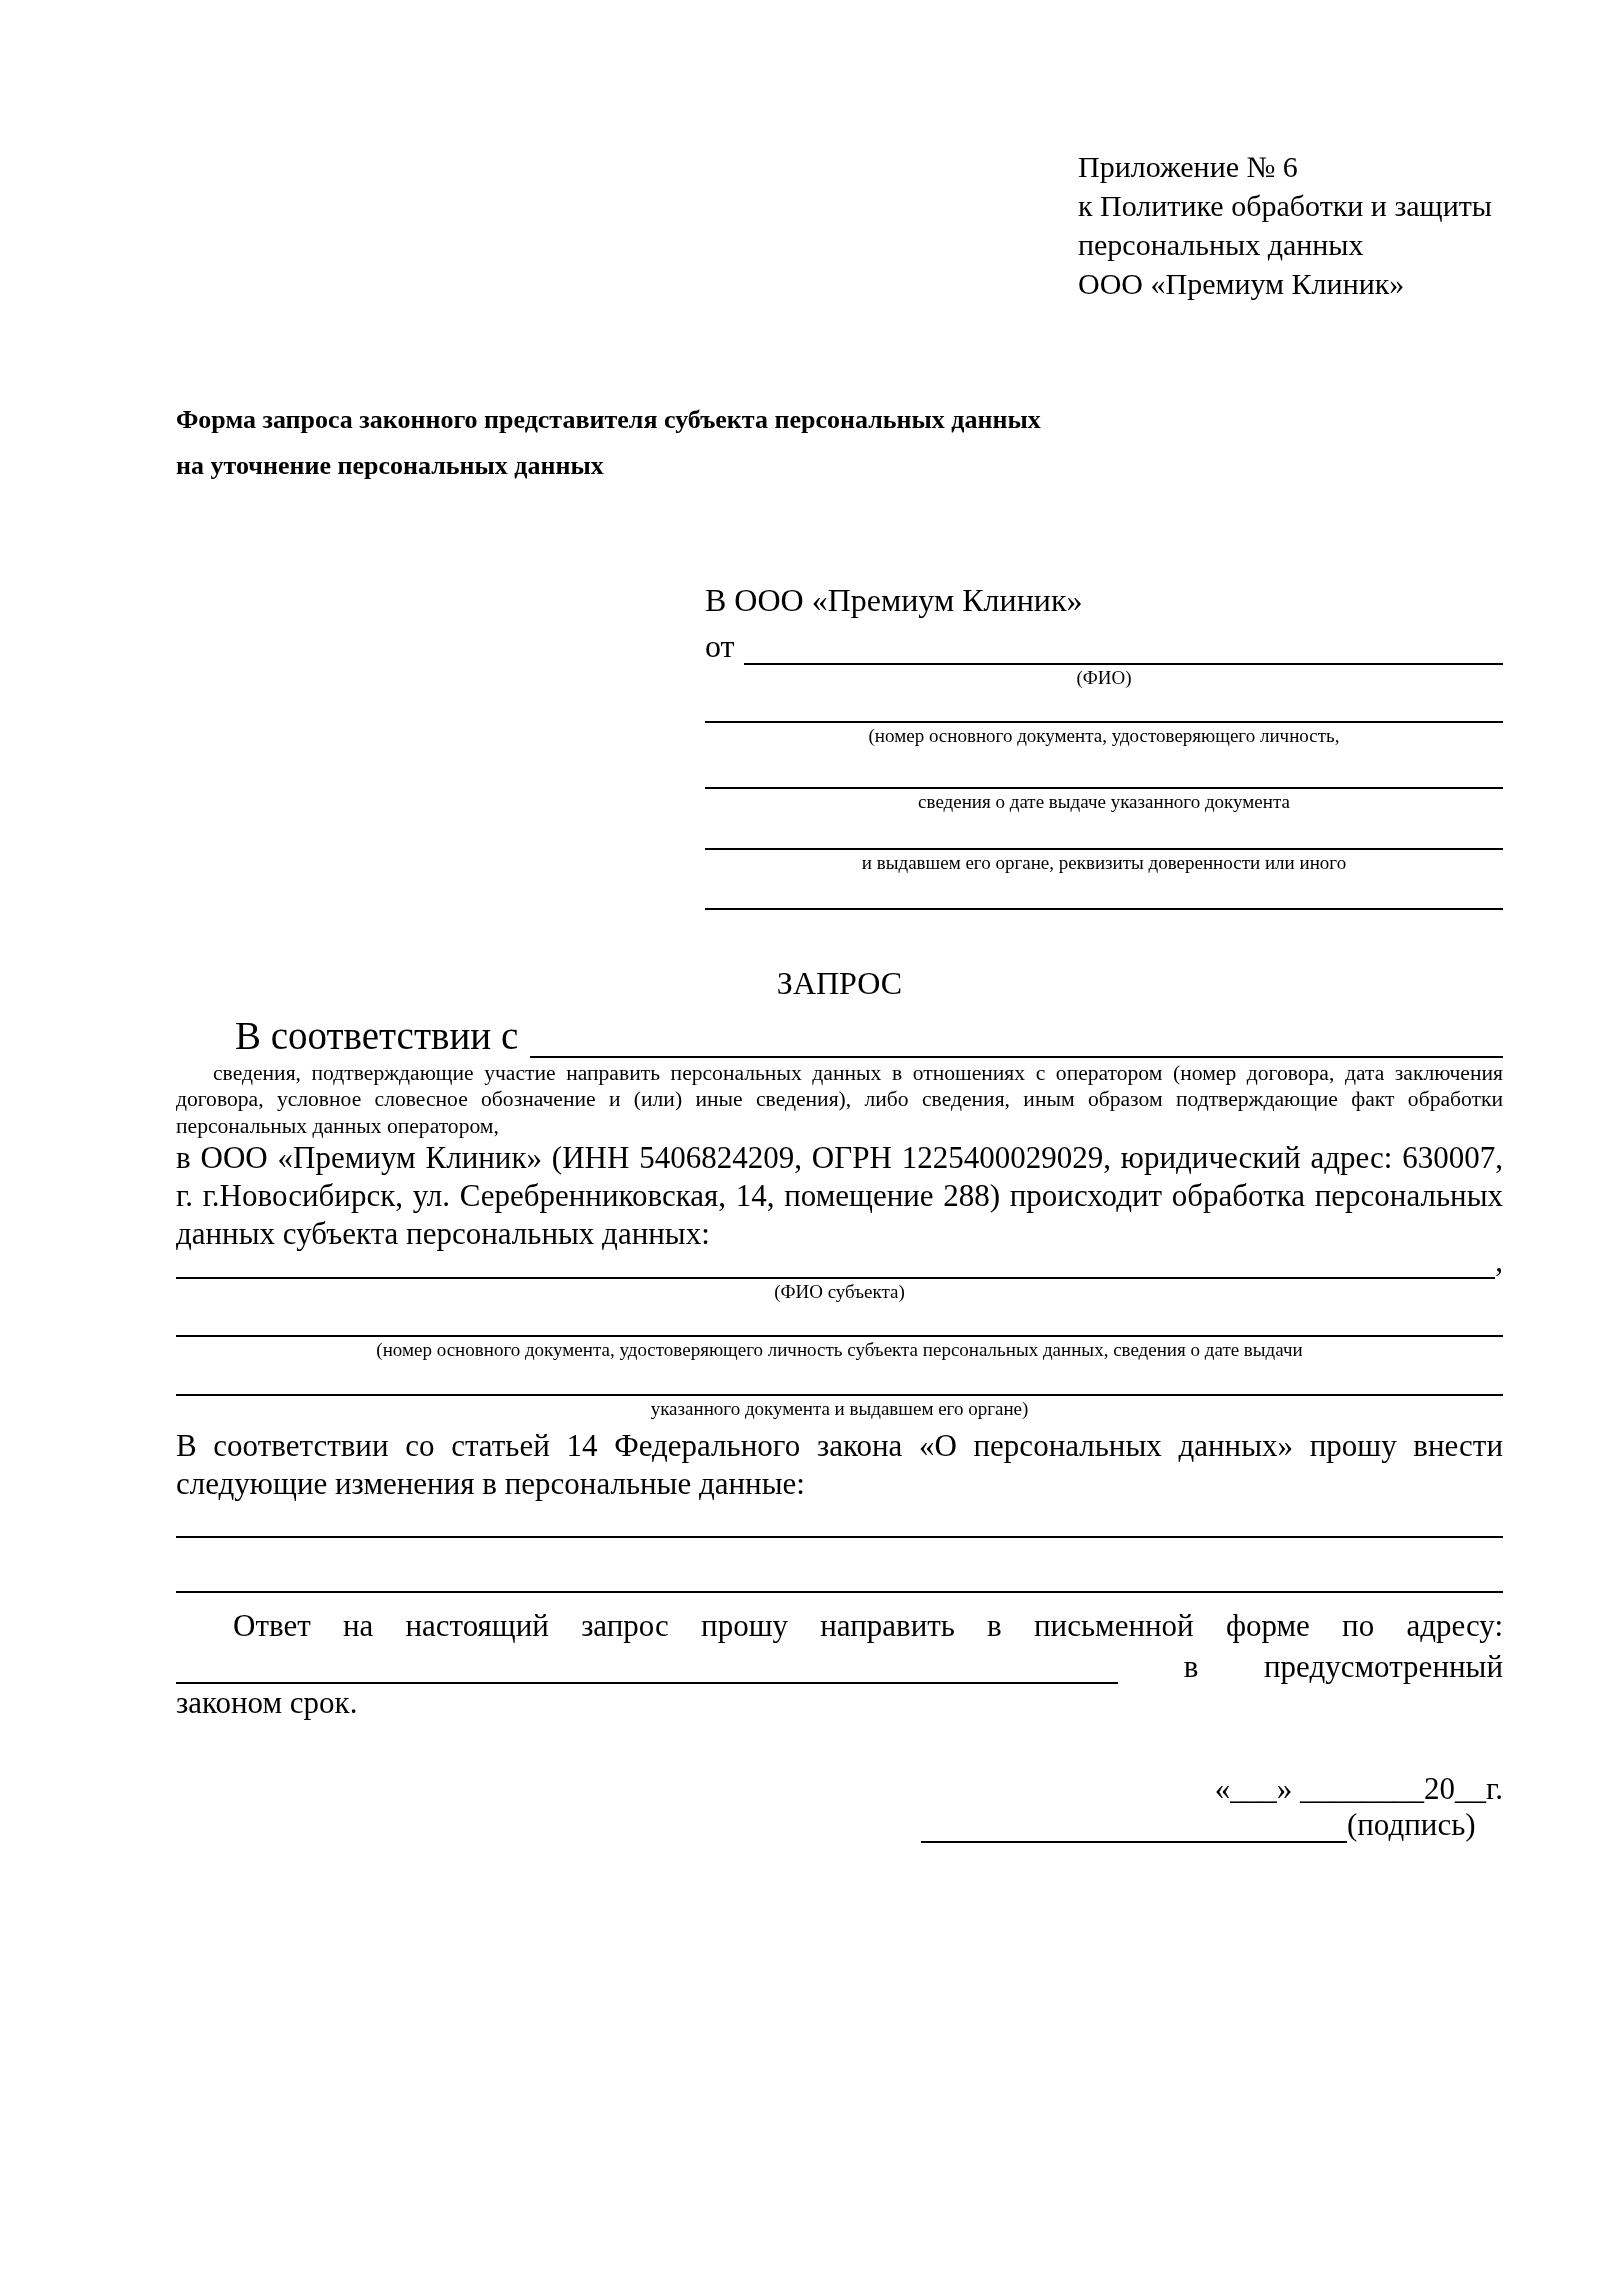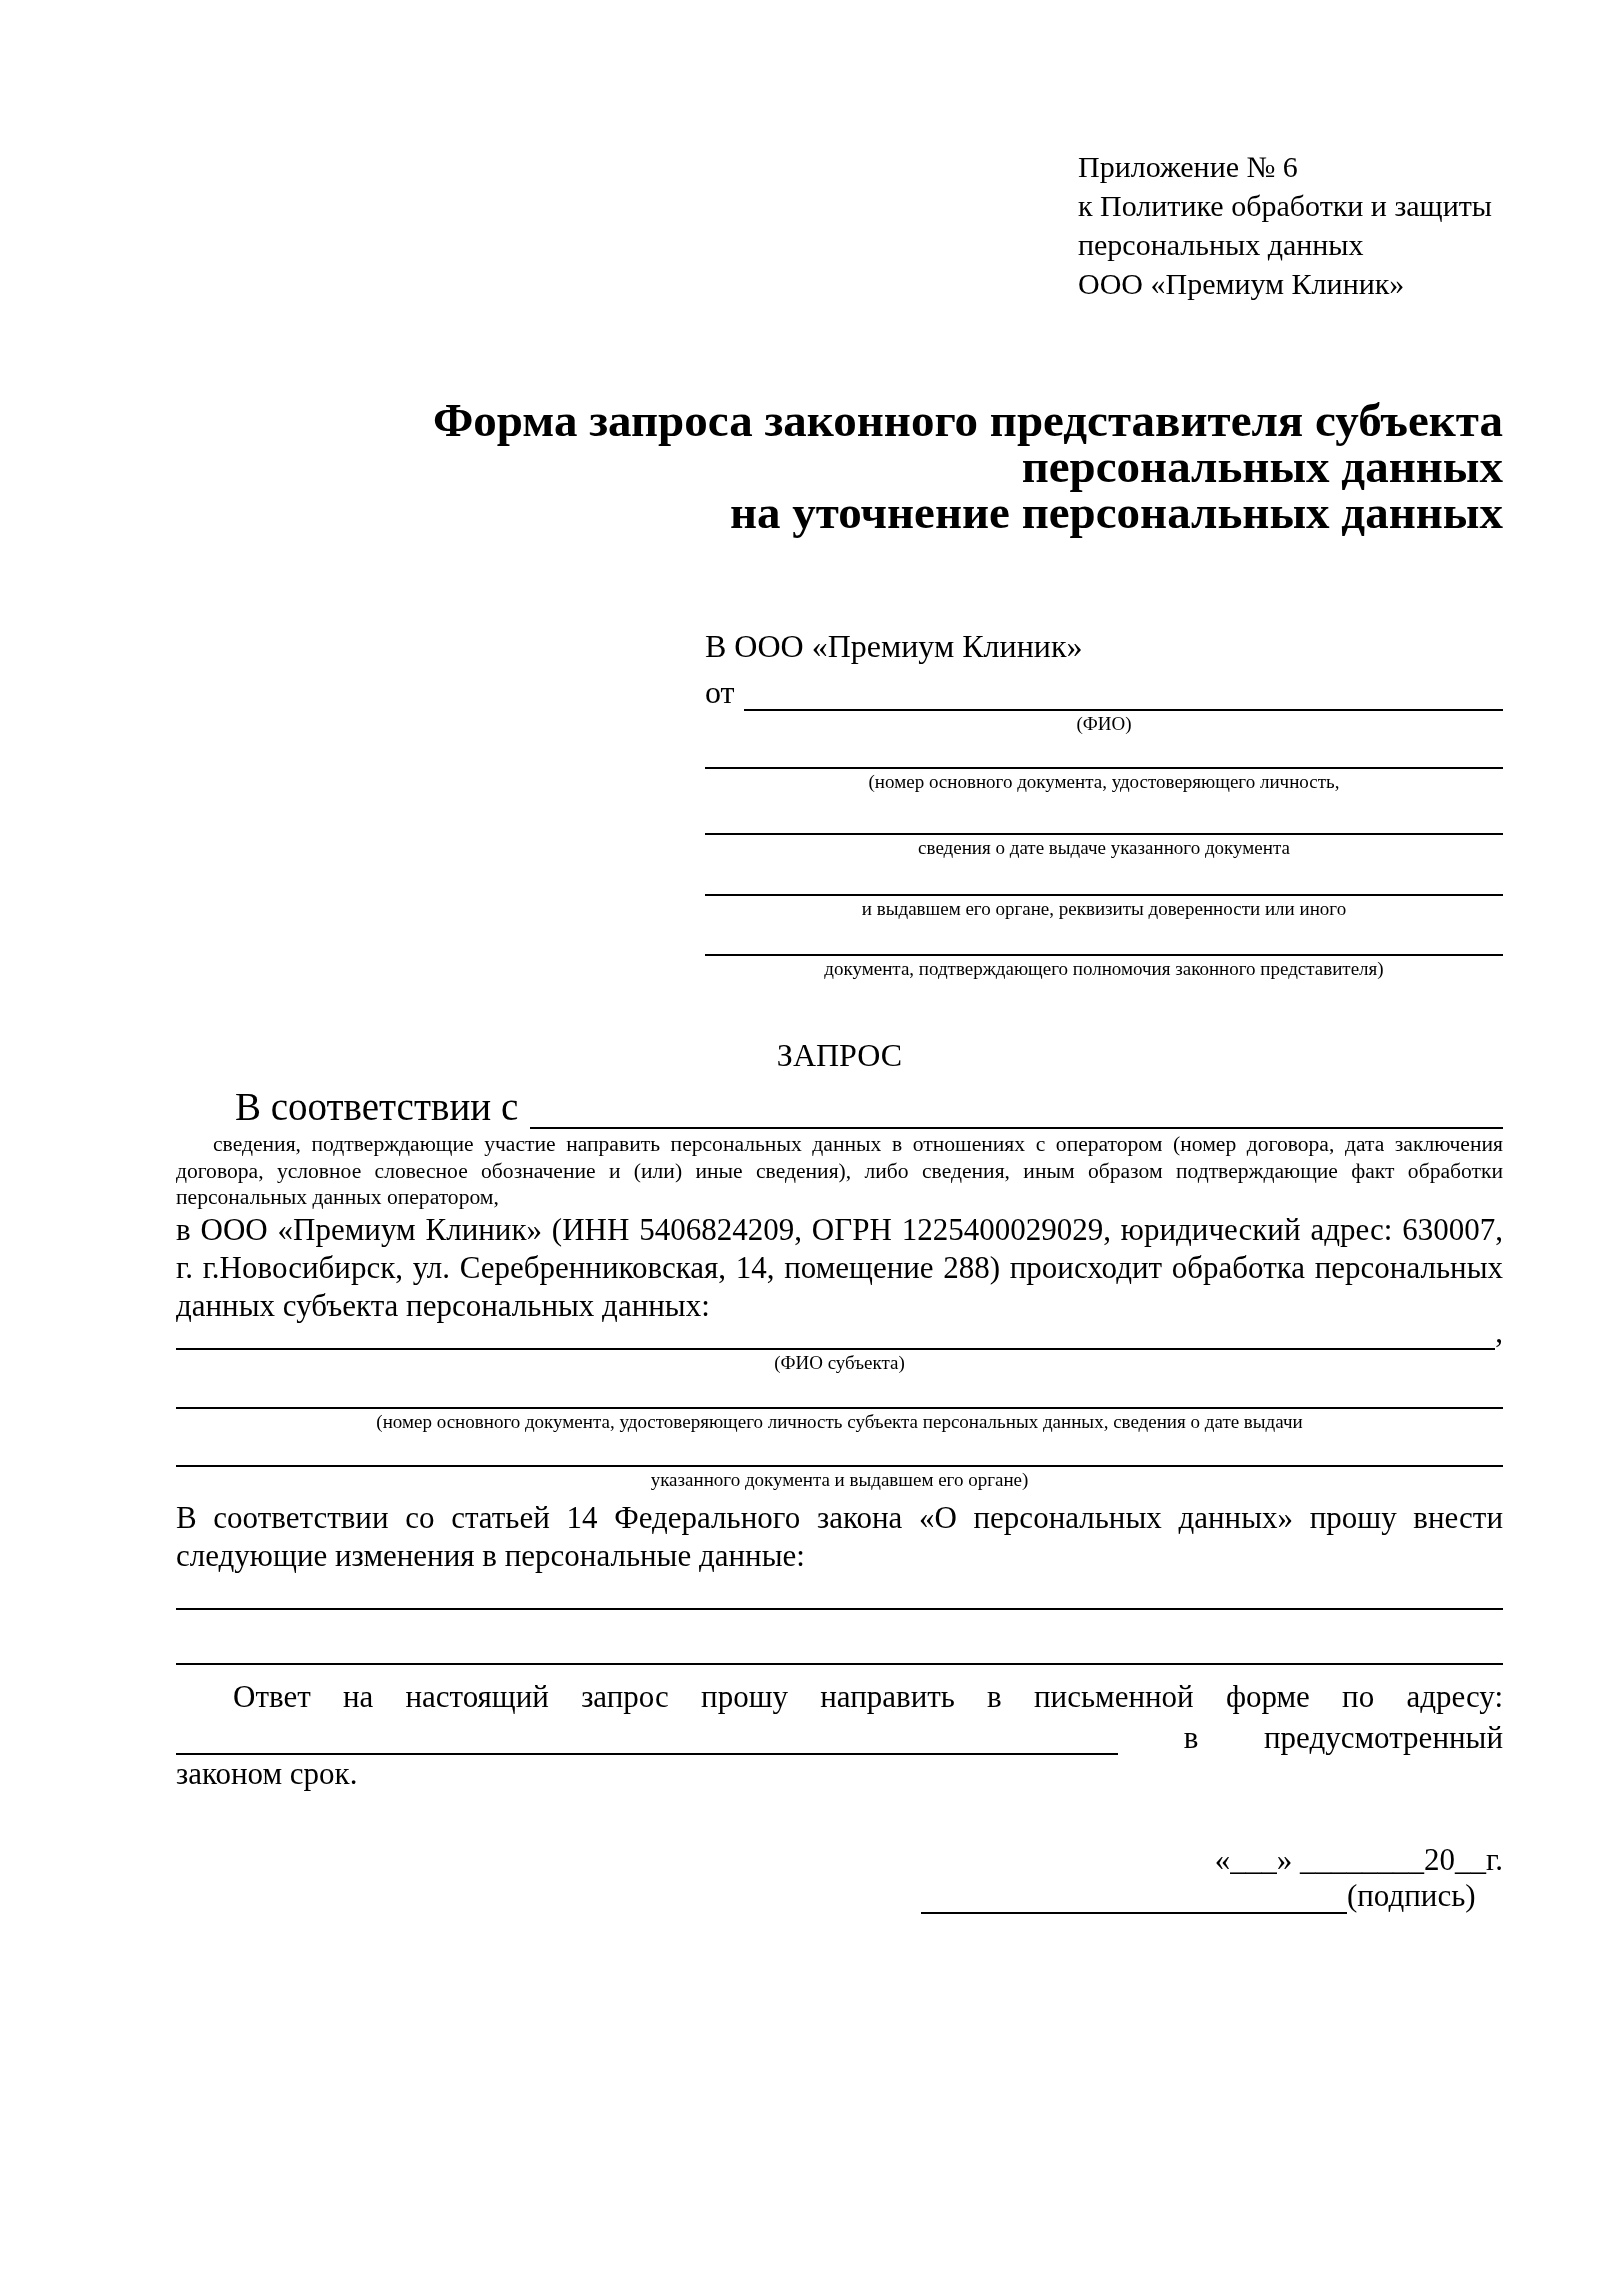--- a/index.html
+++ b/index.html
@@ -20,23 +20,23 @@
     width: 1327px;
   }
   .appendix {
     margin-left: 902px;
     font-size: 30px;
     line-height: 39px;
     white-space: nowrap;
   }
   .title {
     margin-top: 94px;
-    text-align: right;
+    text-align: left;
     font-weight: bold;
-    font-size: 47px;
+    font-size: 26px;
     line-height: 46px;
   }
   .addressee {
     margin-top: 92px;
     margin-left: 529px;
     width: 798px;
     font-size: 32px;
   }
   .addr-to { line-height: 39px; }
   .from-row { display: flex; align-items: flex-end; height: 45px; }
@@ -146,21 +146,20 @@
       <div class="blank b1"></div>
       <div class="cap">(номер основного документа, удостоверяющего личность,</div>
 
       <div class="blank b2"></div>
       <div class="cap">сведения о дате выдаче указанного документа</div>
 
       <div class="blank b3"></div>
       <div class="cap">и выдавшем его органе, реквизиты доверенности или иного</div>
 
       <div class="blank b3"></div>
-      <div class="cap">документа, подтверждающего полномочия законного представителя)</div>
     </div>
 
     <div class="request-heading">ЗАПРОС</div>
 
     <div class="accordance-row">
       <span class="lbl">В соответствии с</span>
       <span class="fill-line"></span>
     </div>
 
     <div class="fineprint">сведения, подтверждающие участие направить персональных данных в отношениях с оператором (номер договора, дата заключения договора, условное словесное обозначение и (или) иные сведения), либо сведения, иным образом подтверждающие факт обработки персональных данных оператором,</div>

